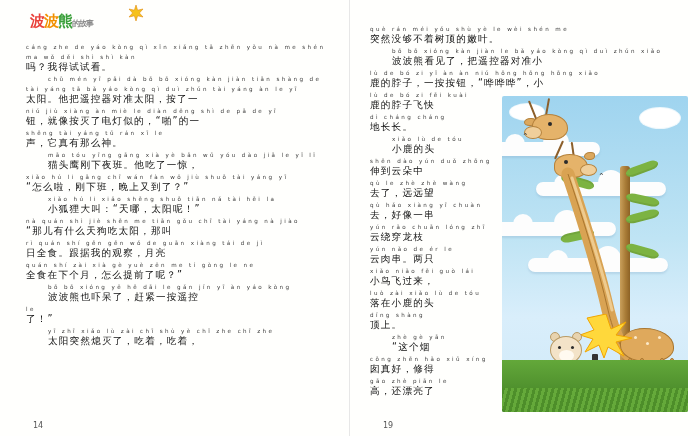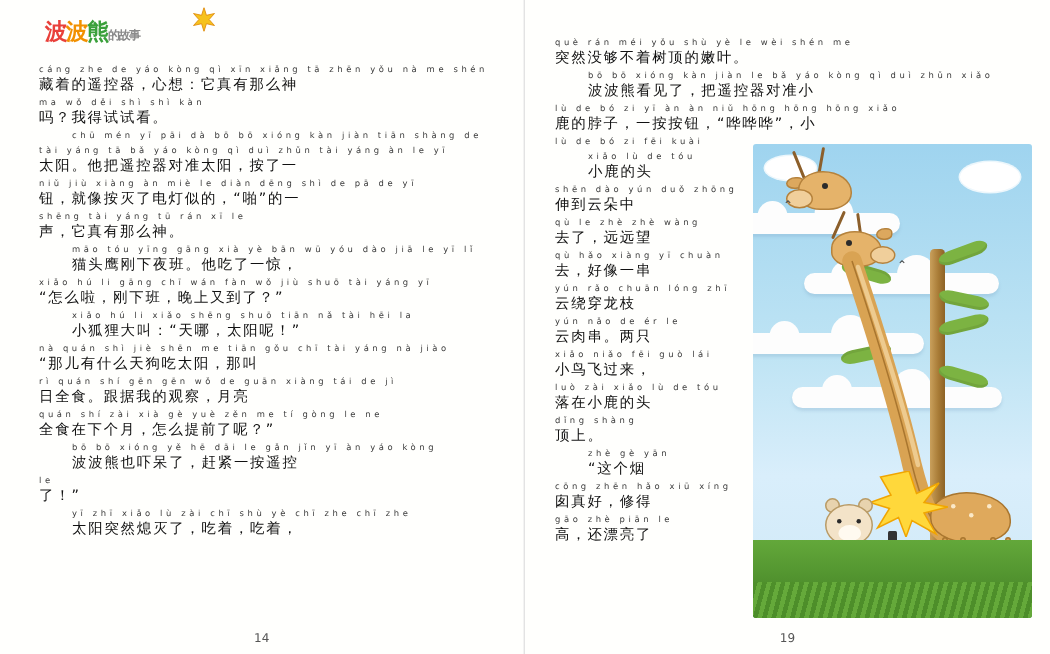--- a/index.html
+++ b/index.html
@@ -14,20 +14,21 @@
     position:relative;
     width:700px; height:436px;
     display:flex;
     background:#ffffff;
   }
   .page {
     position:relative;
     width:350px; height:436px;
     background:#fffffd;
     overflow:hidden;
+    padding-left:33px;
   }
   .page.left { border-right:1px solid #e9e9e9; }
   .gutter {
     position:absolute; left:349px; top:0; width:2px; height:436px;
     background:linear-gradient(to right, #f2f2f2, #dcdcdc, #f2f2f2);
   }
 
   
   .logo {
     position:absolute; left:30px; top:10px;
@@ -232,21 +233,20 @@
     position:absolute;
     font-size:8px;
     color:#4a4a4a;
   }
 
   
   .folio {
     position:absolute;
     bottom:6px;
     width:100%;
-    text-align:center;
     font-size:8px;
     color:#555;
     font-family:"DejaVu Sans", sans-serif;
   }
 </style>
 </head>
 <body>
 
 <div class="book">
 
@@ -257,21 +257,20 @@
         <span class="logo-c1">波</span><span class="logo-c2">波</span><span class="logo-c3">熊</span><span class="logo-sub">的故事</span>
       </div>
       <svg class="logo-deco" viewBox="0 0 16 16">
         <path d="M8 0 L9.6 5.2 L15 4 L11.4 8 L15 12 L9.6 10.8 L8 16 L6.4 10.8 L1 12 L4.6 8 L1 4 L6.4 5.2 Z" fill="#f6c21c" stroke="#e08c10" stroke-width="0.6"></path>
       </svg>
     </div>
 
     <div class="text-col">
       <div class="ln">
           <div class="pinyin">cáng zhe de yáo kòng qì   xīn xiǎng   tā zhēn yǒu nà me shén</div>
-          <div class="hanzi">藏着的遥控器，心想：它真有那么神</div>
         </div>
       <div class="ln">
           <div class="pinyin">ma   wǒ děi shì shì kàn</div>
           <div class="hanzi">吗？我得试试看。</div>
         </div>
       <div class="ln indent">
           <div class="pinyin">chū mén yī pāi dà   bō bō xióng kàn jiàn tiān shàng de</div>
         </div>
       <div class="ln">
           <div class="pinyin">tài yáng   tā bǎ yáo kòng qì duì zhǔn tài yáng   àn le yī</div>
@@ -338,20 +337,25 @@
       <div class="ln indent">
           <div class="pinyin">bō bō xióng kàn jiàn le   bǎ yáo kòng qì duì zhǔn xiǎo</div>
           <div class="hanzi">波波熊看见了，把遥控器对准小</div>
         </div>
       <div class="ln">
           <div class="pinyin">lù de bó zi   yī àn àn niǔ   hōng hōng hōng   xiǎo</div>
           <div class="hanzi">鹿的脖子，一按按钮，“哗哗哗”，小</div>
         </div>
       <div class="ln">
           <div class="pinyin">lù de bó zi fēi kuài</div>
+          <div class="hanzi">鹿的脖子飞快</div>
+        </div>
+      <div class="ln">
+          <div class="pinyin">dì cháng cháng</div>
+          <div class="hanzi">地长长。</div>
         </div>
       <div class="ln indent">
           <div class="pinyin">xiǎo lù de tóu</div>
           <div class="hanzi">小鹿的头</div>
         </div>
       <div class="ln">
           <div class="pinyin">shēn dào yún duǒ zhōng</div>
           <div class="hanzi">伸到云朵中</div>
         </div>
       <div class="ln">

